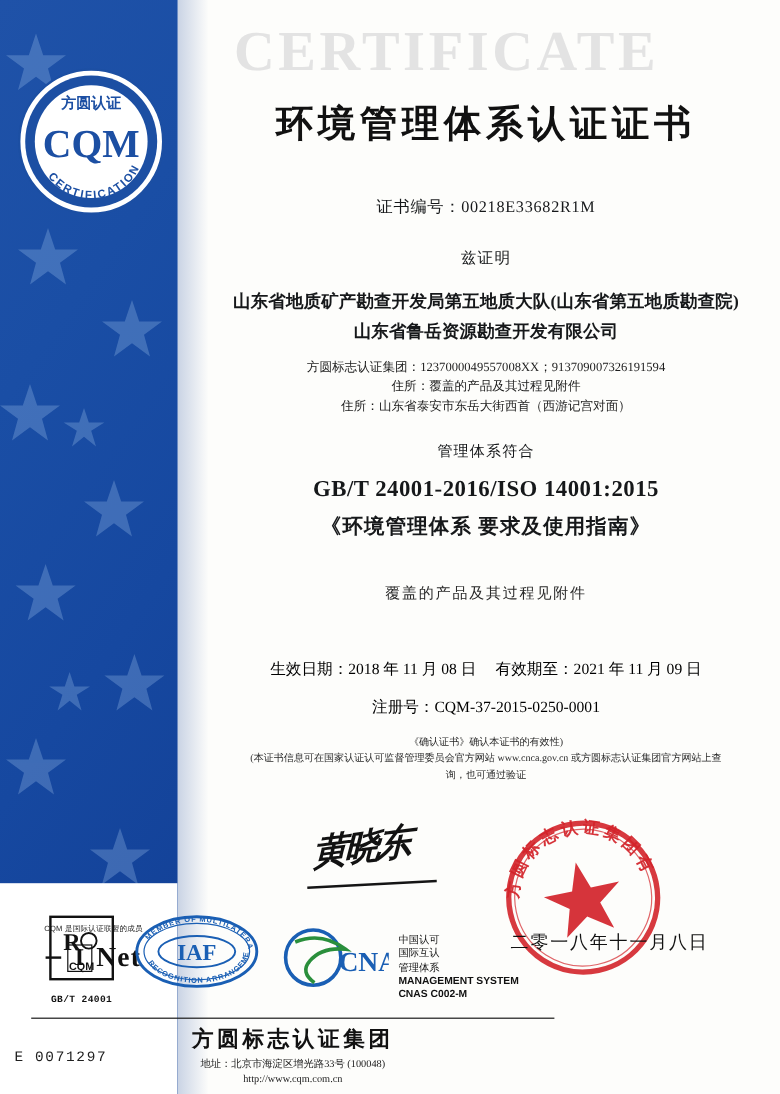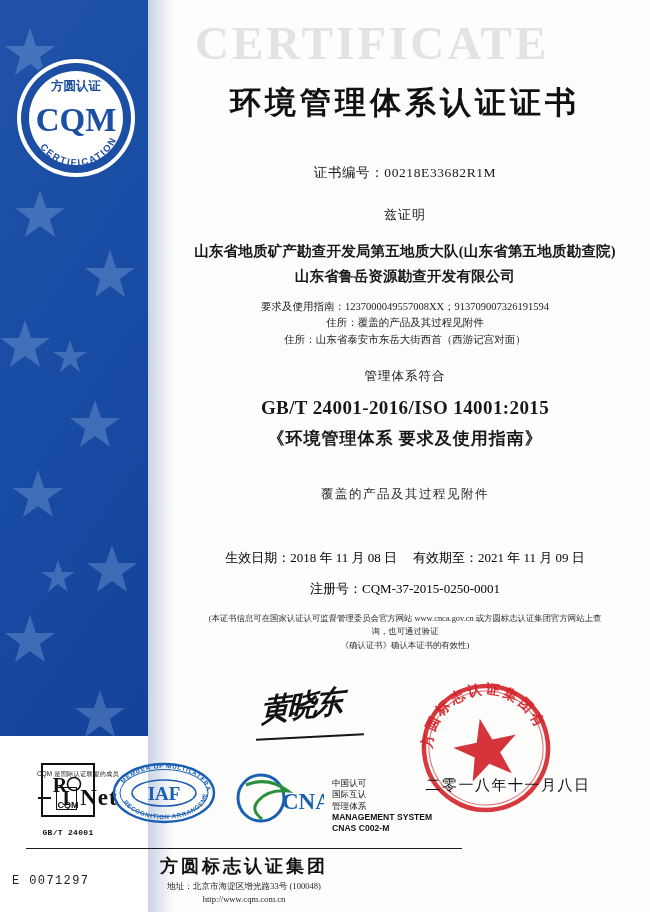--- a/index.html
+++ b/index.html
@@ -353,21 +353,21 @@
     <div class="ct cert-no">
       <span>证书编号：</span><span>00218E33682R1M</span>
     </div>
 
     <div class="ct hereby">兹证明</div>
 
     <div class="ct org1">山东省地质矿产勘查开发局第五地质大队(山东省第五地质勘查院)</div>
     <div class="ct org2">山东省鲁岳资源勘查开发有限公司</div>
 
     <div class="ct meta">
-      <div>要求及使用指南：1237000049557008XX；913709007326191594</div>
+      <div>方圆标志认证集团：1237000049557008XX；913709007326191594</div>
       <div>住所：覆盖的产品及其过程见附件</div>
       <div>住所：山东省泰安市东岳大街西首（西游记宫对面）</div>
     </div>
 
     <div class="ct conform">管理体系符合</div>
     <div class="ct std-no">GB/T 24001-2016/ISO 14001:2015</div>
     <div class="ct std-name">《环境管理体系 要求及使用指南》</div>
 
     <div class="ct scope">覆盖的产品及其过程见附件</div>
 
@@ -378,22 +378,22 @@
       <div>
         <span>有效期至：</span><span>2021 年 11 月 09 日</span>
       </div>
     </div>
 
     <div class="reg-no">
       <span>注册号：</span><span>CQM-37-2015-0250-0001</span>
     </div>
 
     <div class="footnote">
+      <div>《确认证书》确认本证书的有效性)</div>
       <div>(本证书信息可在国家认证认可监督管理委员会官方网站 www.cnca.gov.cn 或方圆标志认证集团官方网站上查询，也可通过验证</div>
-      <div>《确认证书》确认本证书的有效性)</div>
     </div>
 
     <div class="sig-area">
       <div class="signature">黄晓东</div>
       <div class="sig-underline"></div>
 
       <svg class="seal" viewBox="0 0 152 152">
         <g transform="rotate(-12 76 76)">
           <circle cx="76" cy="76" r="62" fill="none" stroke="#d3232a" stroke-width="4.5" opacity="0.9"></circle>
           <circle cx="76" cy="76" r="57" fill="none" stroke="#d3232a" stroke-width="1" opacity="0.7"></circle>

